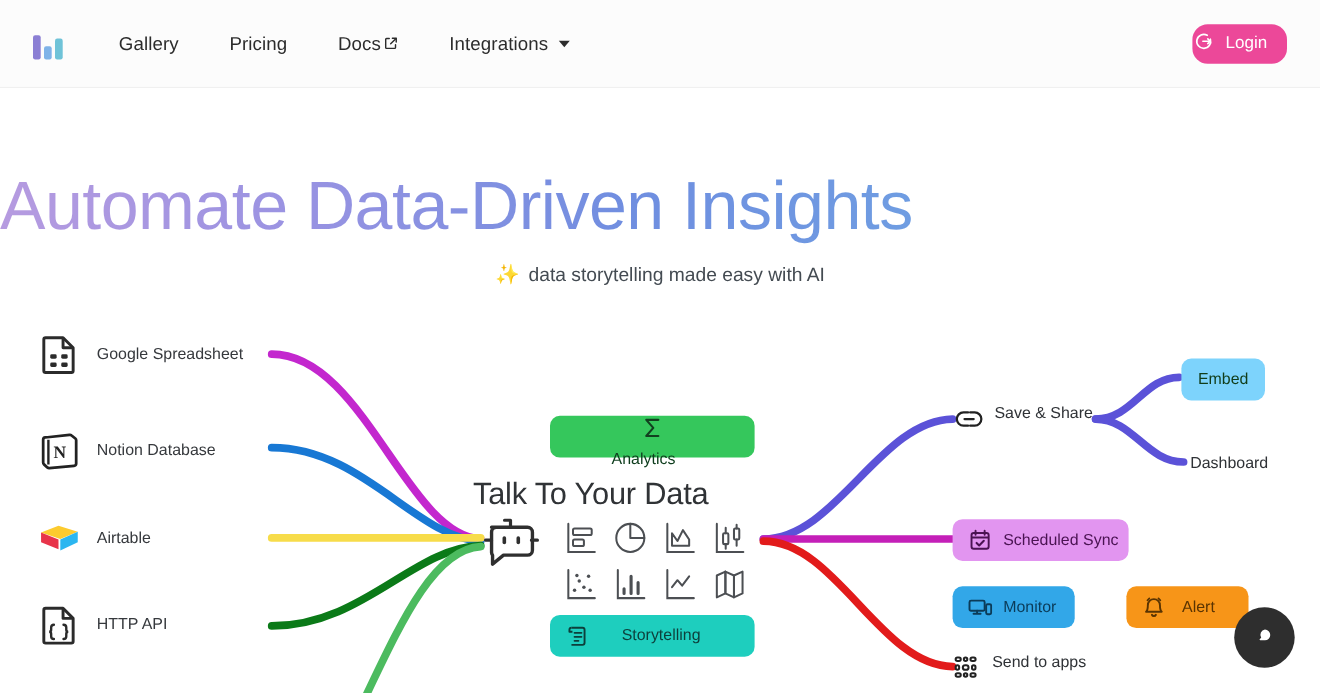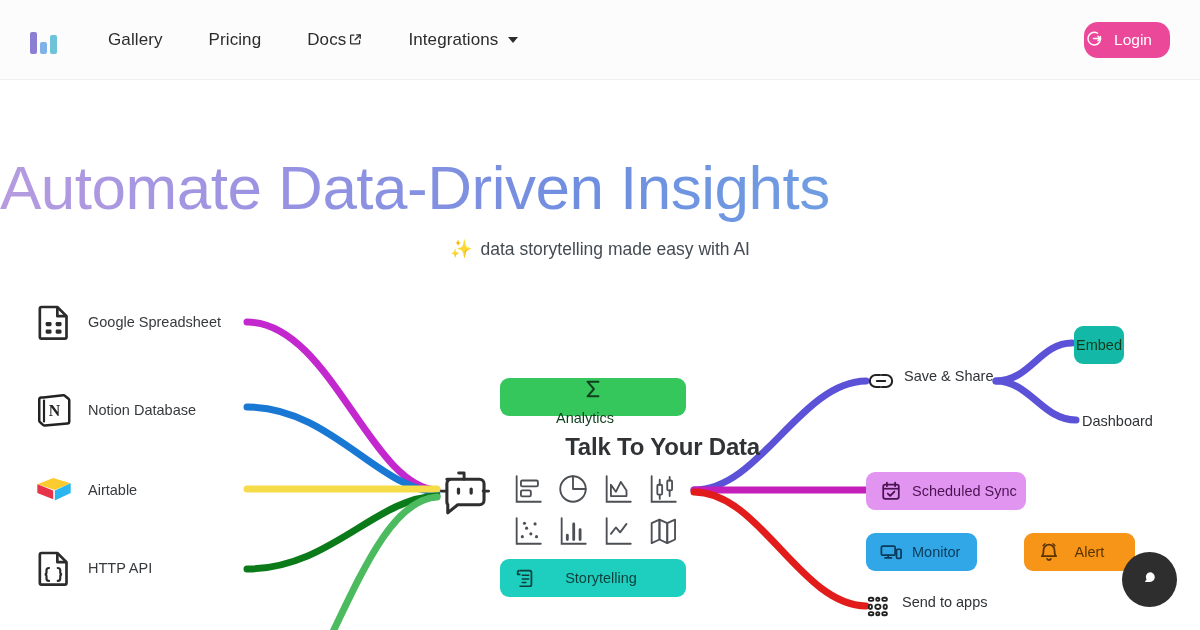--- a/index.html
+++ b/index.html
@@ -92,21 +92,21 @@
     font-size: 14.5px; white-space: nowrap;
   }
   .pill .pill-ico { width: 22px; height: 22px; flex:0 0 22px; display:block; }
   .pill .pill-txt { flex: 1; text-align:center; padding-right: 16px; }
 
   #pill-analytics { left: 500px; top: 378px; width: 186px; background: #35C75C; color:#0e3d1d;flex-direction:column; }
   #pill-story    { left: 500px; top: 559px; width: 186px; background: #1ECEBE; color:#0d3f3b; }
 
   .talk-title {
     position:absolute; left: 430px; top: 433px; width: 330px;
-    text-align:right; font-size: 24px; color: #303336; font-weight: 700;
+    text-align:left; font-size: 28px; color: #303336; font-weight: 400;
     letter-spacing: -0.2px;
   }
   .chart-grid {
     position:absolute; left: 505px; top: 468px;
     width: 180px; display:grid;
     grid-template-columns: repeat(4, 45px);
     grid-template-rows: repeat(2, 42px);
   }
   .chart-grid svg { width: 34px; height: 34px; display:block; margin: 4px auto; }
 
@@ -116,21 +116,21 @@
   .out-ico { width: 26px; height: 26px; flex:0 0 26px; display:block; }
 
   .badge {
     position:absolute; height: 38px; border-radius: 9px;
     display:flex; align-items:center; gap: 10px; padding: 0 14px;
     font-size: 14.5px; white-space:nowrap;
   }
   .badge .b-ico { width: 22px; height:22px; flex:0 0 22px; display:block; }
   .badge .b-txt { flex:1; text-align:center; padding-right: 12px; }
 
-  #badge-embed  { left: 1074px; top: 326px; width: 50px; background:#14b8a6; color:#113d1a;
+  #badge-embed  { left: 1074px; top: 326px; width: 76px; background:#7dd3fc; color:#113d1a;
                   padding:0 12px; justify-content:center; }
   #badge-embed .b-txt { padding-right:0; }
   #badge-sched  { left: 866px; top: 472px; width: 160px; background:#E295F0; color:#4a1352; }
   #badge-monitor{ left: 866px; top: 533px; width: 111px; background:#32A7E8; color:#0b3b58; }
   #badge-alert  { left: 1024px; top: 533px; width: 111px; background:#F79518; color:#5a3402; }
 
   .plain-out { position:absolute; font-size: 14.5px; color: #2f3236; white-space:nowrap; }
   #out-dashboard { left: 1082px; top: 413px; }
 
   

